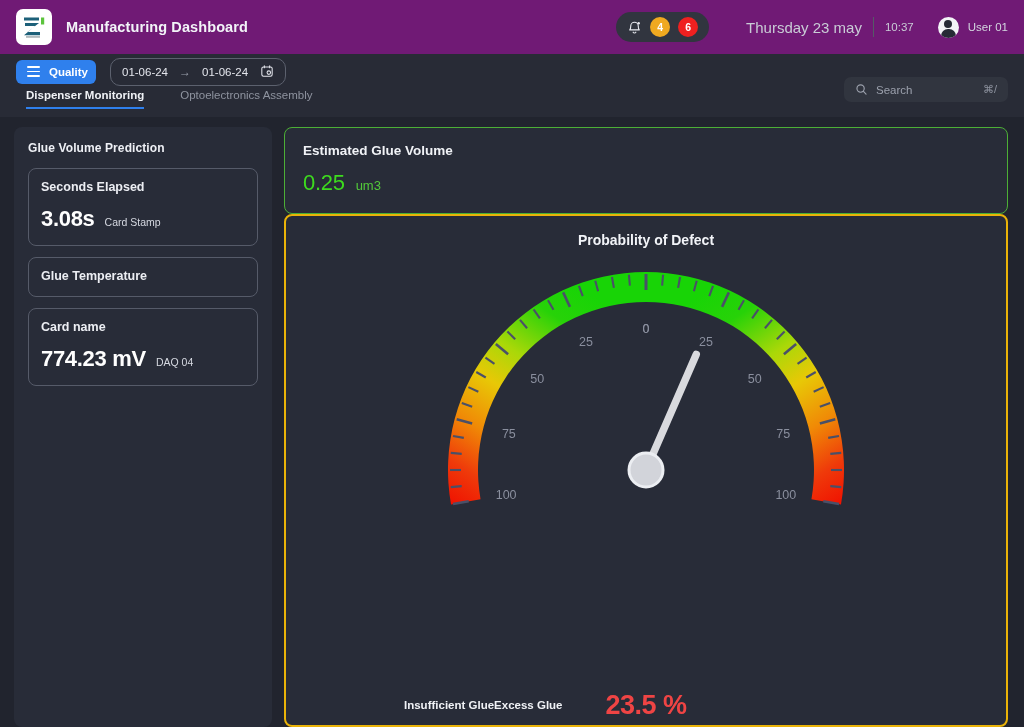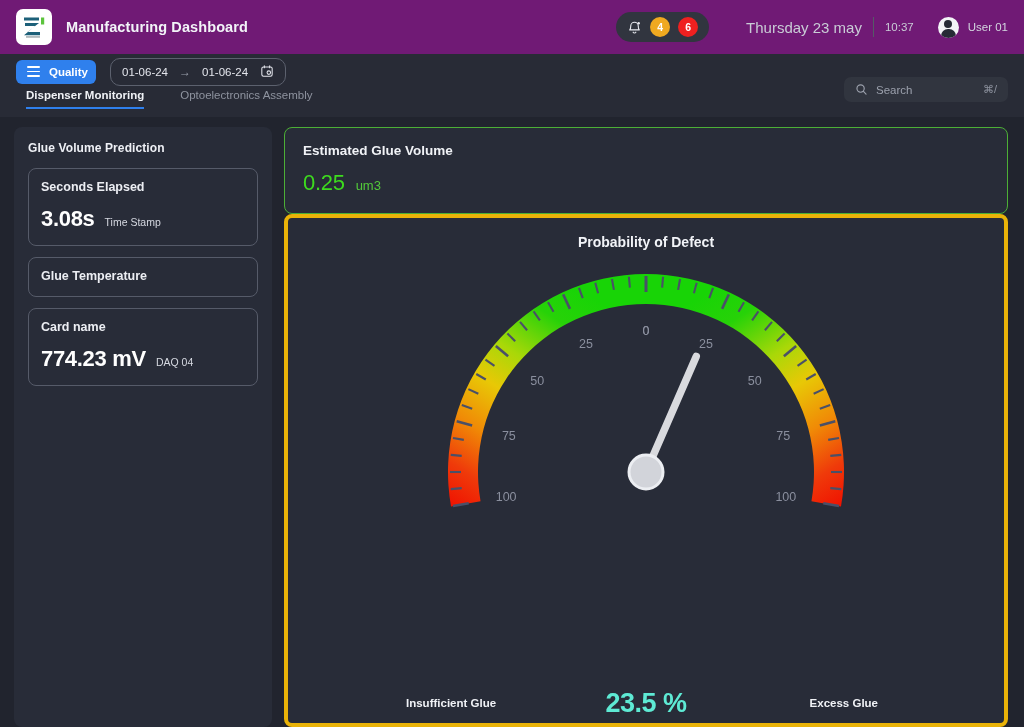--- a/index.html
+++ b/index.html
@@ -143,37 +143,37 @@
   .volume-card {
     border: 1px solid #4caf36; border-radius: 8px;
     background: #282c38; padding: 15px 18px 17px 18px;
   }
   .volume-title { font-size: 13.5px; font-weight: bold; color: #f0f2f6; }
   .volume-row { display: flex; align-items: baseline; margin-top: 12px; }
   .volume-value { font-size: 22px; font-weight: normal; color: #3ddb1e; letter-spacing: -.3px; }
   .volume-unit { margin-left: 11px; font-size: 13px; color: #52c93a; }
 
   .gauge-card {
-    flex: 1; border: 4px solid #eab308; border-radius: 8px;
+    flex: 1; border: 2px solid #eab308; border-radius: 8px;
     background: #282c38; padding: 16px 0 0 0;
     display: flex; flex-direction: column; align-items: center;
     position: relative; overflow: hidden;
   }
   .gauge-title { font-size: 14px; font-weight: bold; color: #f2f4f8; }
   .gauge-wrap { position: relative; width: 100%; flex: 1; }
   .gauge-svg { display: block; margin: 0 auto; }
   .gauge-foot {
     position: absolute; bottom: 14px; left: 0; right: 8px;
-    display: flex; align-items: flex-end; justify-content: space-between;
+    display: flex; align-items: flex-end; 
     padding: 0 118px;
   }
   .foot-label { font-size: 11.5px; font-weight: bold; color: #f0f2f6; }
   .gauge-pct {
     position: absolute; bottom: 4px; left: 0; right: 0; text-align: center;
-    font-size: 27px; font-weight: bold; color: #5eead4; letter-spacing: -.5px;
+    font-size: 27px; font-weight: bold; color: #ef4444; letter-spacing: -.5px;
   }
 </style>
 </head>
 <body>
 
 <div class="header">
   <div class="logo-box">
     <svg width="26" height="26" viewBox="0 0 26 26" aria-hidden="true">
       <rect x="3" y="3.5" width="15" height="3" fill="#1d6079"></rect>
       <rect x="20" y="3.5" width="3.2" height="7" fill="#5cc43c"></rect>
@@ -247,21 +247,21 @@
 
 <div class="body">
 
   <div class="sidebar">
     <div class="sb-title">Glue Volume Prediction</div>
 
     <div class="metric-card">
       <div class="metric-label">Seconds Elapsed</div>
       <div class="metric-row">
         <span class="metric-value">3.08s</span>
-        <span class="metric-unit">Time Stamp</span>
+        <span class="metric-unit">Card Stamp</span>
       </div>
     </div>
 
     <div class="metric-card">
       <div class="metric-label">Glue Temperature</div>
     </div>
 
 
 
     <div class="metric-card">

